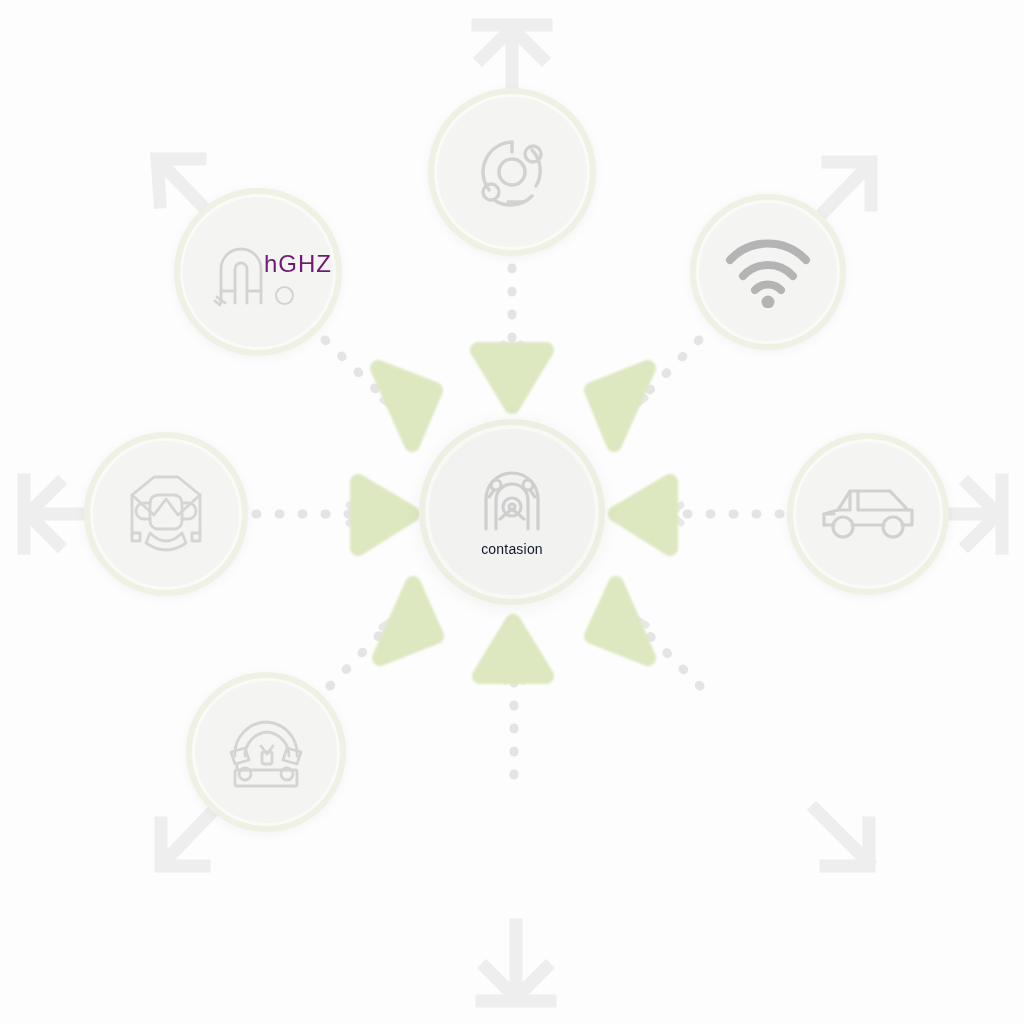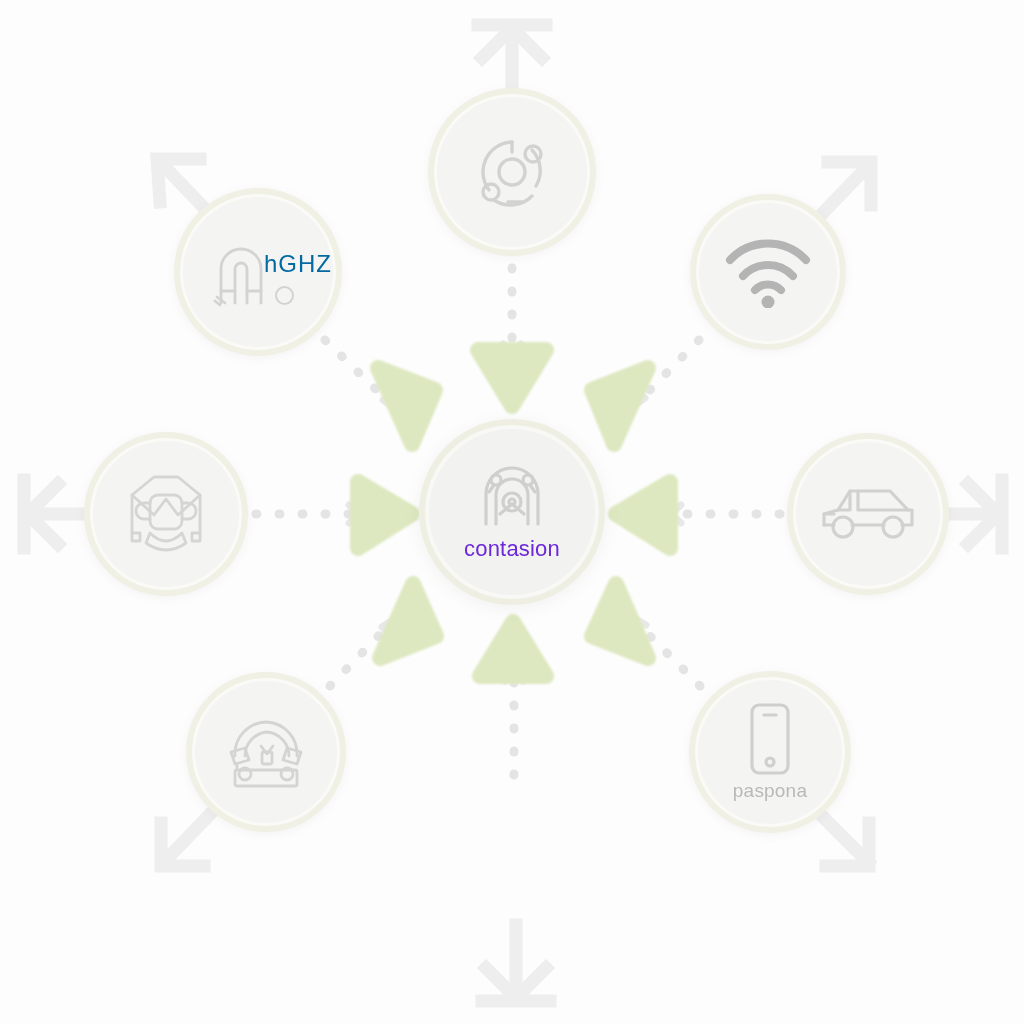--- a/index.html
+++ b/index.html
@@ -55,22 +55,22 @@
   }
 
   .node-label {
     font-size: 19px;
     font-weight: 400;
     color: #b9b9b9;
     letter-spacing: 0.2px;
     text-align: center;
     white-space: nowrap;
   }
-  .node.hub .node-label { font-size: 22px; color: #6d28d9; }
-  .node-label.dim { color: #0369a1; }
+  .node.hub .node-label { font-size: 14px; color: #0f172a; }
+  .node-label.dim { color: #701a75; }
 
   .node-label:empty { display: none; }
 
   
   .icon-strong path, .icon-strong circle,
   .icon-strong line, .icon-strong rect { stroke: #b4b4b4; }
   .icon-strong .fillpart { fill: #b4b4b4; stroke: none; }
 </style>
 </head>
 <body>
@@ -232,30 +232,20 @@
           <path d="M32 8 V27 H20"></path>
           <path d="M40 8 V27 H90"></path>
           <circle cx="25" cy="44" r="10"></circle>
           <circle cx="75" cy="44" r="10"></circle>
           <path d="M6 31 H16"></path>
         </svg>
       </span>
 
     </div>
 
-    <div class="node" style="left:689px; top:671px; width:162px; height:162px;">
-      <span class="node-icon">
-        <svg width="44" height="74" viewBox="0 0 44 74" fill="none" stroke="#cfcfcf" stroke-width="3.2" stroke-linecap="round" stroke-linejoin="round">
-          <rect x="4" y="3" width="36" height="68" rx="7"></rect>
-          <line x1="16" y1="13" x2="28" y2="13"></line>
-          <circle cx="22" cy="60" r="4"></circle>
-        </svg>
-      </span>
-      <span class="node-label">paspona</span>
-    </div>
 
 
     <div class="node" style="left:186px; top:672px; width:160px; height:160px;">
       <span class="node-icon">
         <svg width="90" height="80" viewBox="0 0 90 80" fill="none" stroke="#d4d4d4" stroke-width="2.8" stroke-linecap="round" stroke-linejoin="round">
           <path d="M14 44 A32 32 0 0 1 46 10 A32 32 0 0 1 76 44"></path>
           <path d="M24 44 A24 24 0 0 1 46 20 A24 24 0 0 1 68 44"></path>
           <path d="M10 40 L24 36 L28 48 L14 52 Z"></path>
           <path d="M80 40 L66 36 L62 48 L76 52 Z"></path>
           <path d="M40 34 L46 42 L52 34"></path>

